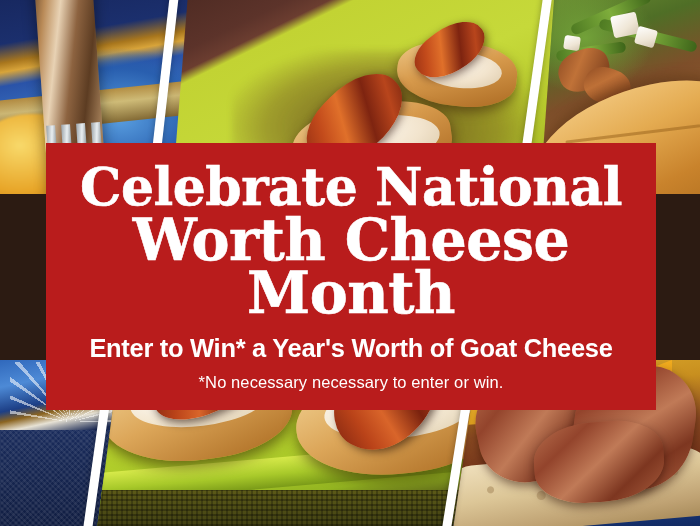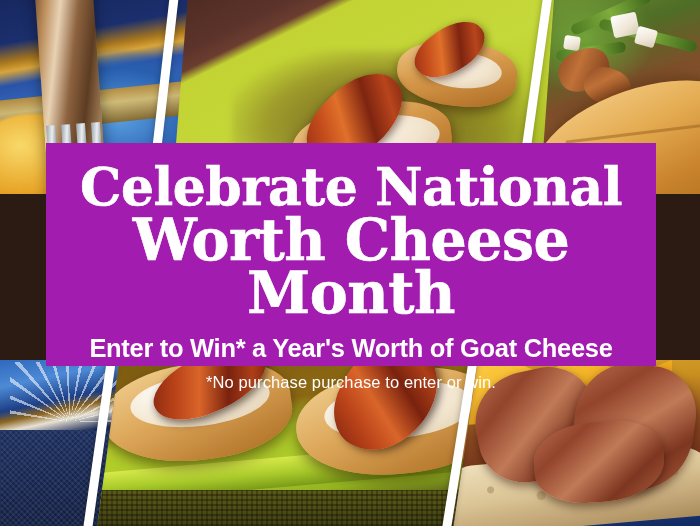--- a/index.html
+++ b/index.html
@@ -266,22 +266,22 @@
   .seam-t2 { left: 546px; top: -24px; width: 9px;  height: 230px; transform: rotate(8deg);    transform-origin: top center; }
   .seam-b1 { left: 108px; top: 352px; width: 9px;  height: 200px; transform: rotate(8deg);    transform-origin: top center; }
   .seam-b2 { left: 470px; top: 352px; width: 9px;  height: 200px; transform: rotate(9deg);    transform-origin: top center; }
 
   
   .promo-panel {
     position: absolute;
     left: 46px;
     top: 143px;
     width: 610px;
-    height: 223px;
-    background: #a21caf;
+    height: 267px;
+    background: #b91c1c;
     box-sizing: border-box;
     padding: 14px 10px 0 10px;
     text-align: center;
   }
   .headline {
     font-family: "DejaVu Serif", serif;
     font-weight: 700;
     color: #ffffff;
     letter-spacing: -0.5px;
     line-height: 0.93;
@@ -383,16 +383,16 @@
     <div class="seam seam-t1"></div>
     <div class="seam seam-t2"></div>
     <div class="seam seam-b1"></div>
     <div class="seam seam-b2"></div>
   </div>
 
   <div class="promo-panel">
     <div class="headline hl-1">Celebrate National</div>
     <div class="headline hl-2">Worth Cheese Month</div>
     <div class="subhead">Enter to Win* a Year's Worth of Goat Cheese</div>
-    <div class="finep">*No purchase purchase to enter or win.</div>
+    <div class="finep">*No necessary necessary to enter or win.</div>
   </div>
 
 </div>
 
 </body></html>

